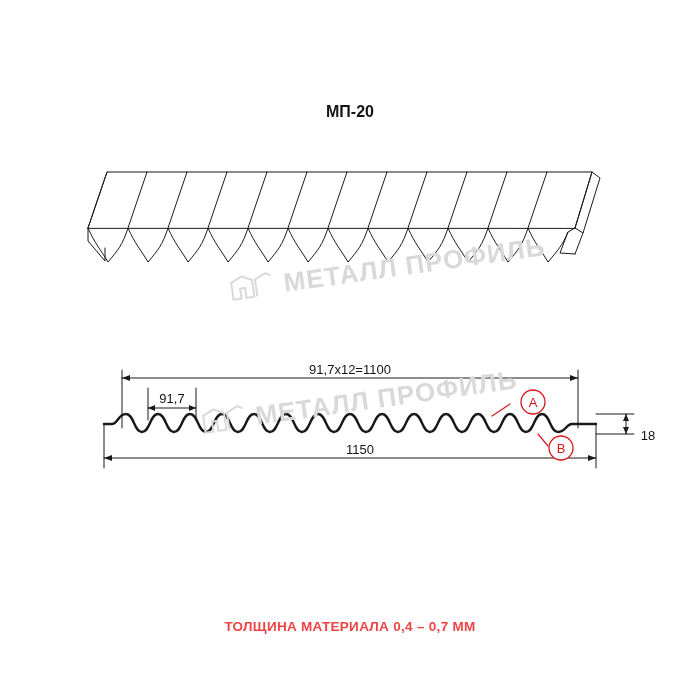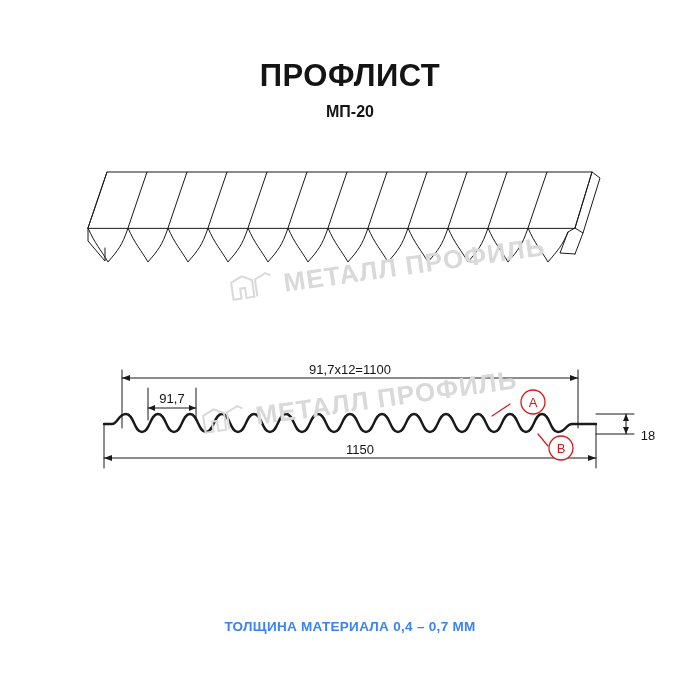--- a/index.html
+++ b/index.html
@@ -43,21 +43,21 @@
   }
   .footer-note {
     position: absolute;
     top: 619px;
     left: 0;
     width: 700px;
     text-align: center;
     font-size: 13.5px;
     font-weight: bold;
     letter-spacing: 0.3px;
-    color: #3b82f6;
+    color: #ef4444;
   }
   .figure {
     position: absolute;
     top: 0;
     left: 0;
     width: 700px;
     height: 700px;
   }
   .wm {
     position: absolute;
@@ -75,21 +75,20 @@
     display: inline-block;
     vertical-align: middle;
     margin-right: 9px;
   }
 </style>
 </head>
 <body>
 
 <div class="page">
 
-  <div class="title">ПРОФЛИСТ</div>
   <div class="subtitle">МП-20</div>
 
   <svg class="figure" viewBox="0 0 700 700" xmlns="http://www.w3.org/2000/svg">
     <g fill="none" stroke="#1a1a1a" stroke-width="1" stroke-linejoin="round" stroke-linecap="round">
 
       <g>
 
         <path d="M88 228 L107 172 L592 172 L575 228 Z" fill="#ffffff" stroke="#1a1a1a"></path>
 
         <path d="M88 228 L88 241 L105 261 L105 248" fill="#ffffff"></path>

